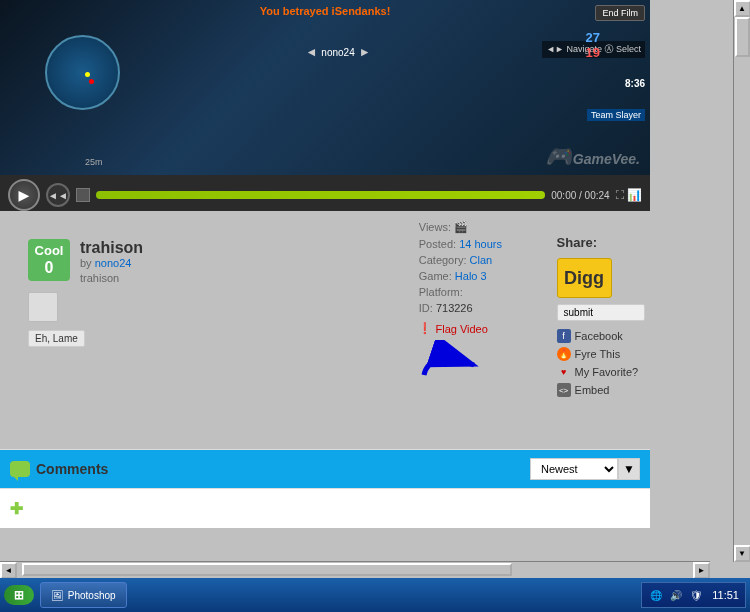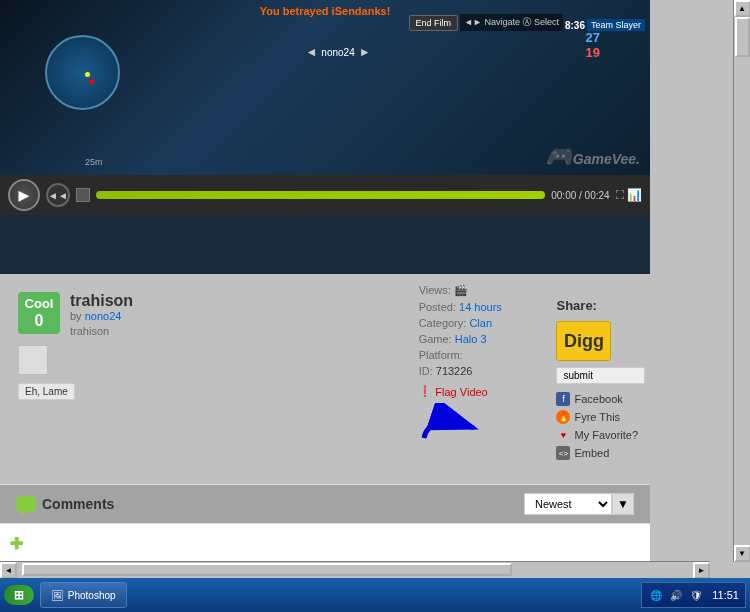--- a/index.html
+++ b/index.html
@@ -8,21 +8,21 @@
       height: 612px;
       background: #c0c0c0;
       font-family: Arial, sans-serif;
       font-size: 12px;
       overflow: hidden;
     }
 
     
     .video-player {
       width: 650px;
-      height: 274px;
+      height: 211px;
       background: #1a2a3a;
       position: relative;
       overflow: hidden;
     }
 
     .video-frame {
       width: 100%;
       height: 175px;
       background: linear-gradient(135deg, #0a1520 0%, #1a3a5a 40%, #0d2030 100%);
       position: relative;
@@ -34,25 +34,26 @@
       left: 50%;
       transform: translateX(-50%);
       color: #ff6600;
       font-size: 11px;
       font-weight: bold;
       white-space: nowrap;
     }
 
     .hud-top-right {
       position: absolute;
-      top: 14px;
+      top: 5px;
       right: 5px;
       display: flex;
+      flex-direction: column;
       align-items: flex-end;
-      gap: 2px;
+      gap: 20px;
     }
 
     .end-film-btn {
       background: #333;
       color: #fff;
       font-size: 9px;
       padding: 2px 6px;
       border: 1px solid #666;
       border-radius: 2px;
     }
@@ -228,21 +229,21 @@
 
     .fs-btn {
       color: #aaa;
       font-size: 12px;
       cursor: pointer;
     }
 
     
     .left-panel {
       width: 420px;
-      padding: 18px;
+      padding: 28px;
     }
 
     .video-title-area {
       display: flex;
       gap: 10px;
       align-items: flex-start;
       margin-bottom: 8px;
     }
 
     .cool-btn {
@@ -418,22 +419,23 @@
 
     .fb-icon { background: #3b5998; color: #fff; }
     .fy-icon { background: #ff6600; color: #fff; border-radius: 50%; }
     .fav-icon { color: #cc0000; }
     .embed-icon { background: #666; color: #fff; font-size: 8px; }
 
     
     .comments-section {
       width: 650px;
       border-top: 1px solid #ddd;
-      padding: 8px 16px;
-      background: #a3a3a3;
+      padding: 8px 10px;
+      background: #0ea5e9;
+      margin-top: 28px;
     }
 
     .comments-header {
       display: flex;
       align-items: center;
       justify-content: space-between;
     }
 
     .comments-title {
       display: flex;

